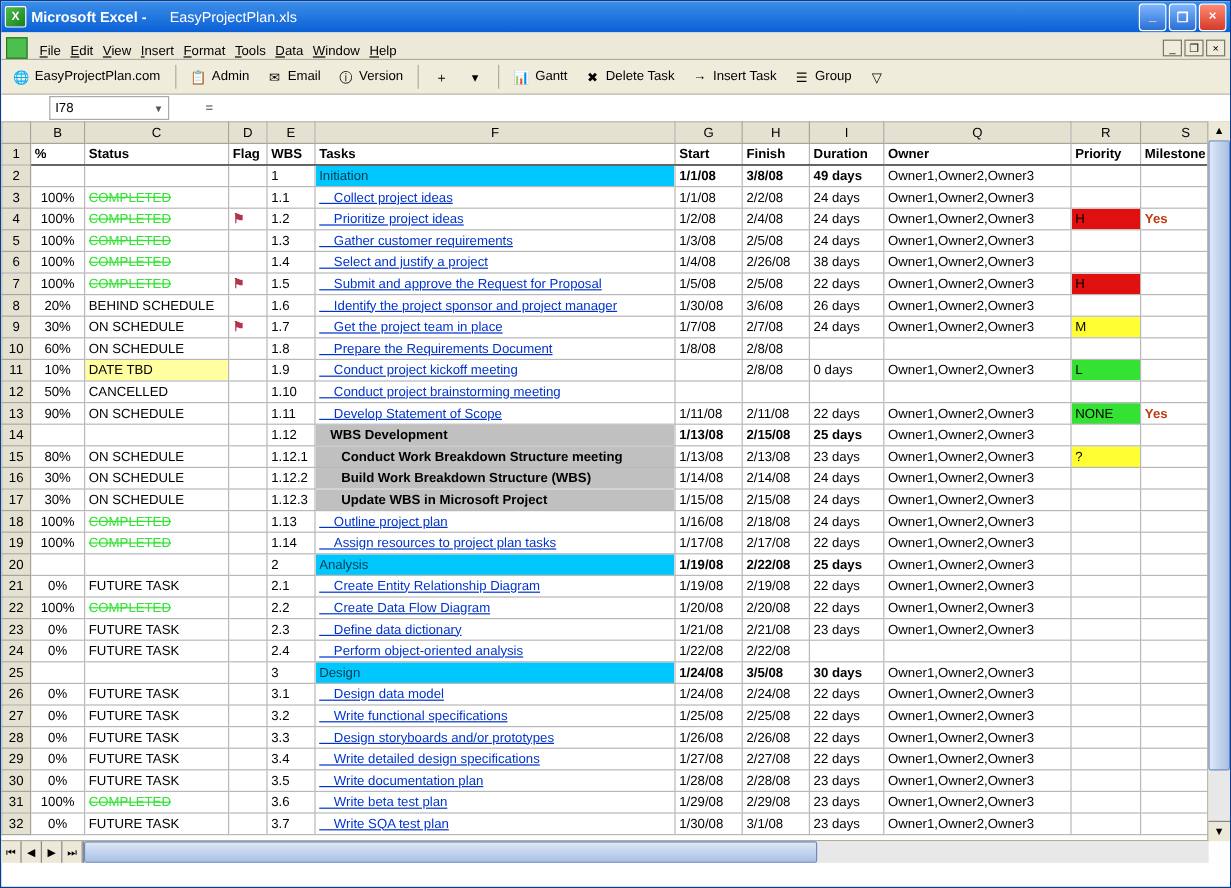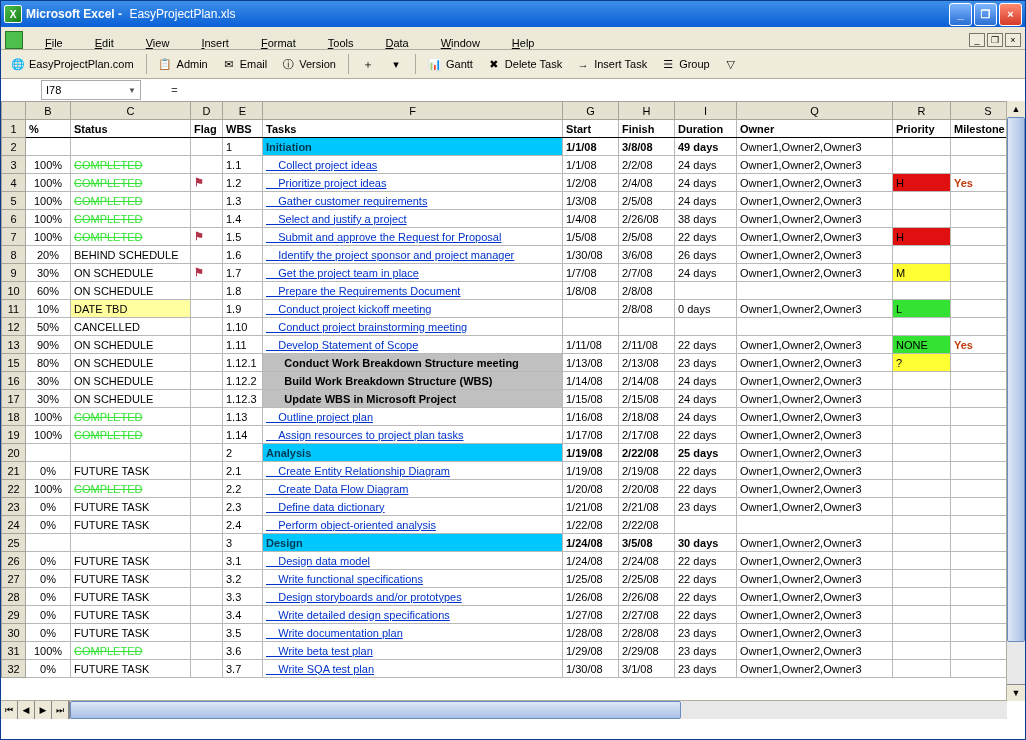--- a/index.html
+++ b/index.html
@@ -16,47 +16,47 @@
     --priority-red:#e01010;
     --priority-yellow:#ffff33;
     --priority-green:#33e233;
     --subphase-grey:#c0c0c0;
     --highlight-yellow:#ffffa0;
   }
   html,body{margin:0;padding:0;font-family:Tahoma,Arial,sans-serif;font-size:11px;color:#000;background:#6b8bbf;}
   .window{position:relative;width:1026px;height:740px;background:#fff;overflow:hidden;box-sizing:border-box;border:1px solid #0a3d91;}
   .titlebar{height:26px;background:linear-gradient(to bottom,var(--titlebar-blue2),var(--titlebar-blue1));display:flex;align-items:center;padding:0 3px;color:#fff;font-weight:bold;font-size:12px;}
   .titlebar .app-icon{width:16px;height:16px;margin-right:4px;background:linear-gradient(135deg,#4dbf4d,#1a7f1a);border:1px solid #fff;border-radius:2px;display:flex;align-items:center;justify-content:center;font-size:10px;}
-  .titlebar .doc{font-weight:normal;margin-left:4px;}
+  .titlebar .doc{font-weight:normal;margin-left:16px;}
   .titlebar .ctl{margin-left:auto;display:flex;gap:2px;}
   .winbtn{width:21px;height:21px;background:linear-gradient(to bottom,#7fb5ff,#2a6fd4);border:1px solid #fff;border-radius:3px;display:flex;align-items:center;justify-content:center;color:#fff;font-weight:bold;font-size:11px;}
   .winbtn.close{background:linear-gradient(to bottom,#ff8a6f,#d43a2a);}
   .menubar{height:22px;background:var(--menu-bg);display:flex;align-items:flex-end;padding:0 4px;border-bottom:1px solid #b0ad9e;}
   .menubar .mdi{width:16px;height:16px;background:#4dbf4d;border:1px solid #297729;margin-right:6px;}
-  .menubar .mitem{margin:0 12px;padding:2px 4px;}
+  .menubar .mitem{margin:0 0;padding:2px 4px;}
   .menubar .mitem u{text-decoration:underline;}
   .menubar .mdi-ctl{margin-left:auto;display:flex;gap:2px;padding-bottom:2px;}
   .sbtn{width:14px;height:12px;border:1px solid #7a786c;background:#efecdb;display:flex;align-items:center;justify-content:center;font-size:9px;line-height:1;}
   .toolbar{height:28px;background:var(--toolbar-bg);display:flex;align-items:center;padding:0 6px;border-bottom:1px solid #b0ad9e;gap:6px;}
   .tbtn{display:flex;align-items:center;gap:4px;padding:2px 4px;cursor:default;}
   .tbtn .ico{width:14px;height:14px;display:inline-flex;align-items:center;justify-content:center;}
   .sep{width:1px;height:20px;background:#b0ad9e;margin:0 2px;}
   .fx-row{height:22px;background:#fff;border-bottom:1px solid #b0ad9e;display:flex;align-items:center;padding-left:36px;}
   .nbox{width:90px;height:18px;border:1px solid #aaa;margin-left:4px;display:flex;align-items:center;padding:0 4px;font-size:11px;background:#fff;justify-content:space-between;}
   .nbox .dd{font-size:8px;color:#555;}
   .fx{margin-left:30px;font-style:italic;color:#444;}
   .grid-wrap{position:absolute;top:100px;left:0;right:18px;bottom:40px;overflow:hidden;background:#fff;}
   table{border-collapse:collapse;table-layout:fixed;width:100%;}
   th,td{border:1px solid var(--cell-border);height:17px;padding:0 3px;overflow:hidden;white-space:nowrap;text-overflow:clip;font-size:11px;vertical-align:middle;}
   th{background:var(--grid-header-bg);font-weight:normal;text-align:center;border:1px solid var(--grid-border);}
   .rowhdr{background:var(--grid-header-bg);text-align:center;border:1px solid var(--grid-border);width:24px;}
   .hdr-row td{background:#fff;font-weight:bold;border-bottom:1px solid #000;}
   .hdr-row td.bt{border-top:none;}
   .completed{color:var(--status-green);text-decoration:line-through;}
-  .phase{background:var(--phase-blue);font-weight:bold;color:#003a52;}
+  .phase{background:var(--phase-blue);font-weight:normal;color:#003a52;}
   .subphase{background:var(--subphase-grey);font-weight:bold;}
   .bold{font-weight:bold;}
   .link{color:var(--link);text-decoration:underline;}
   .pct{text-align:center;}
   .p-red{background:var(--priority-red);}
   .p-yellow{background:var(--priority-yellow);}
   .p-green{background:var(--priority-green);}
   .ms{color:#c03a0c;font-weight:bold;}
   .flag{color:#b2334a;font-weight:bold;}
   .datehl{background:var(--highlight-yellow);}
@@ -366,20 +366,34 @@
             <td>1.11</td>
             <td class="link">&nbsp;&nbsp;&nbsp;&nbsp;Develop Statement of Scope</td>
             <td>1/11/08</td>
             <td>2/11/08</td>
             <td>22 days</td>
             <td>Owner1,Owner2,Owner3</td>
             <td class="p-green">NONE</td>
             <td class="ms">Yes</td>
           </tr>
           <tr>
+            <th class="rowhdr">14</th>
+            <td class="pct"></td>
+            <td></td>
+            <td class="flag"></td>
+            <td>1.12</td>
+            <td class="subphase">&nbsp;&nbsp;&nbsp;WBS Development</td>
+            <td class="bold">1/13/08</td>
+            <td class="bold">2/15/08</td>
+            <td class="bold">25 days</td>
+            <td>Owner1,Owner2,Owner3</td>
+            <td></td>
+            <td></td>
+          </tr>
+          <tr>
             <th class="rowhdr">15</th>
             <td class="pct">80%</td>
             <td>ON SCHEDULE</td>
             <td class="flag"></td>
             <td>1.12.1</td>
             <td class="subphase">&nbsp;&nbsp;&nbsp;&nbsp;&nbsp;&nbsp;Conduct Work Breakdown Structure meeting</td>
             <td>1/13/08</td>
             <td>2/13/08</td>
             <td>23 days</td>
             <td>Owner1,Owner2,Owner3</td>

